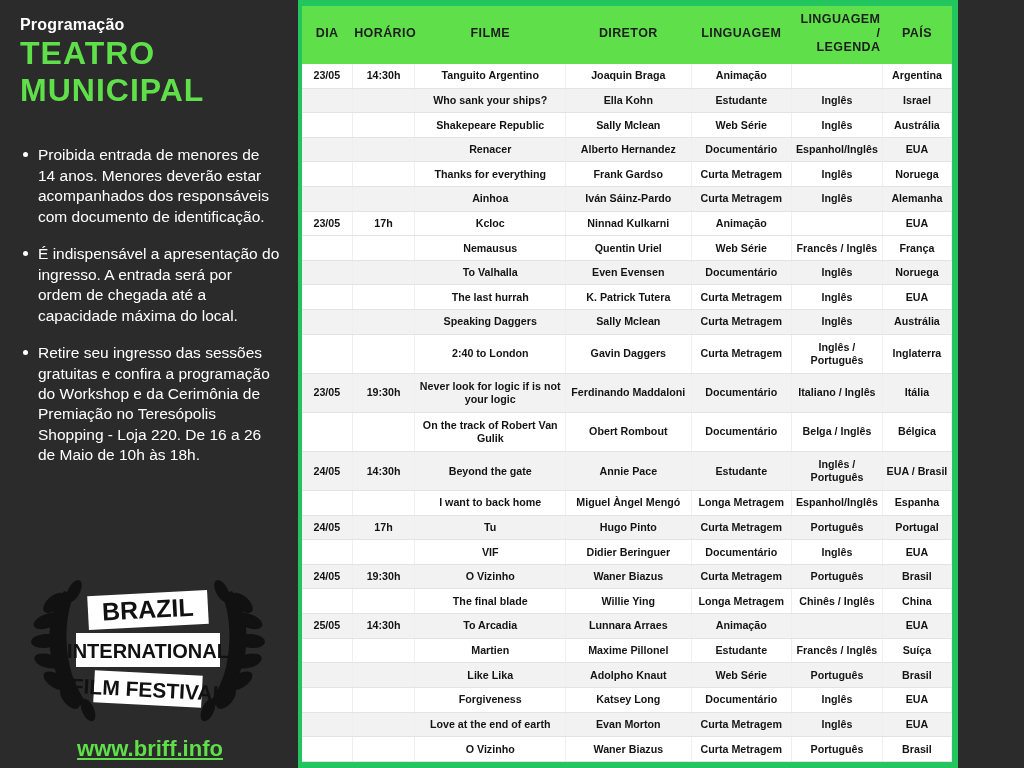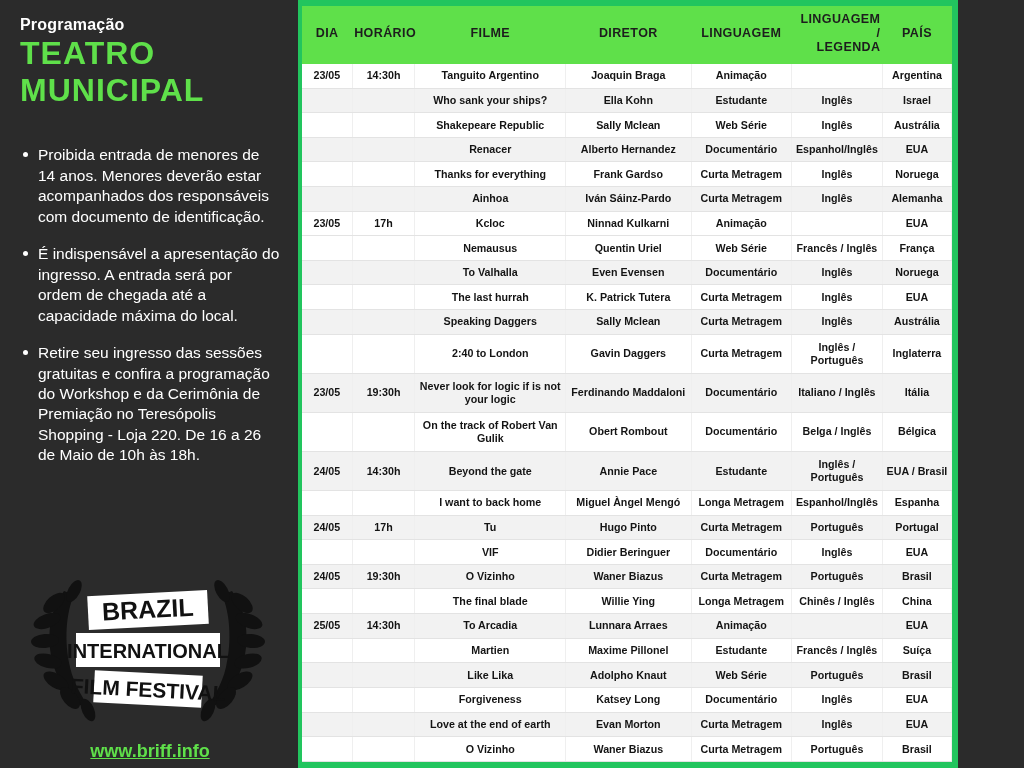--- a/index.html
+++ b/index.html
@@ -84,21 +84,21 @@
   .logo-svg {
     display: block;
   }
   .site {
     position: absolute;
     left: 0;
     bottom: 6px;
     width: 300px;
     text-align: center;
     color: #5fe04a;
-    font-size: 18px;
+    font-size: 22px;
     font-weight: bold;
     text-decoration: underline;
   }
   
   .right {
     width: 660px;
     height: 768px;
     background: #22c55e;
     box-sizing: border-box;
     padding: 6px 6px 6px 4px;

